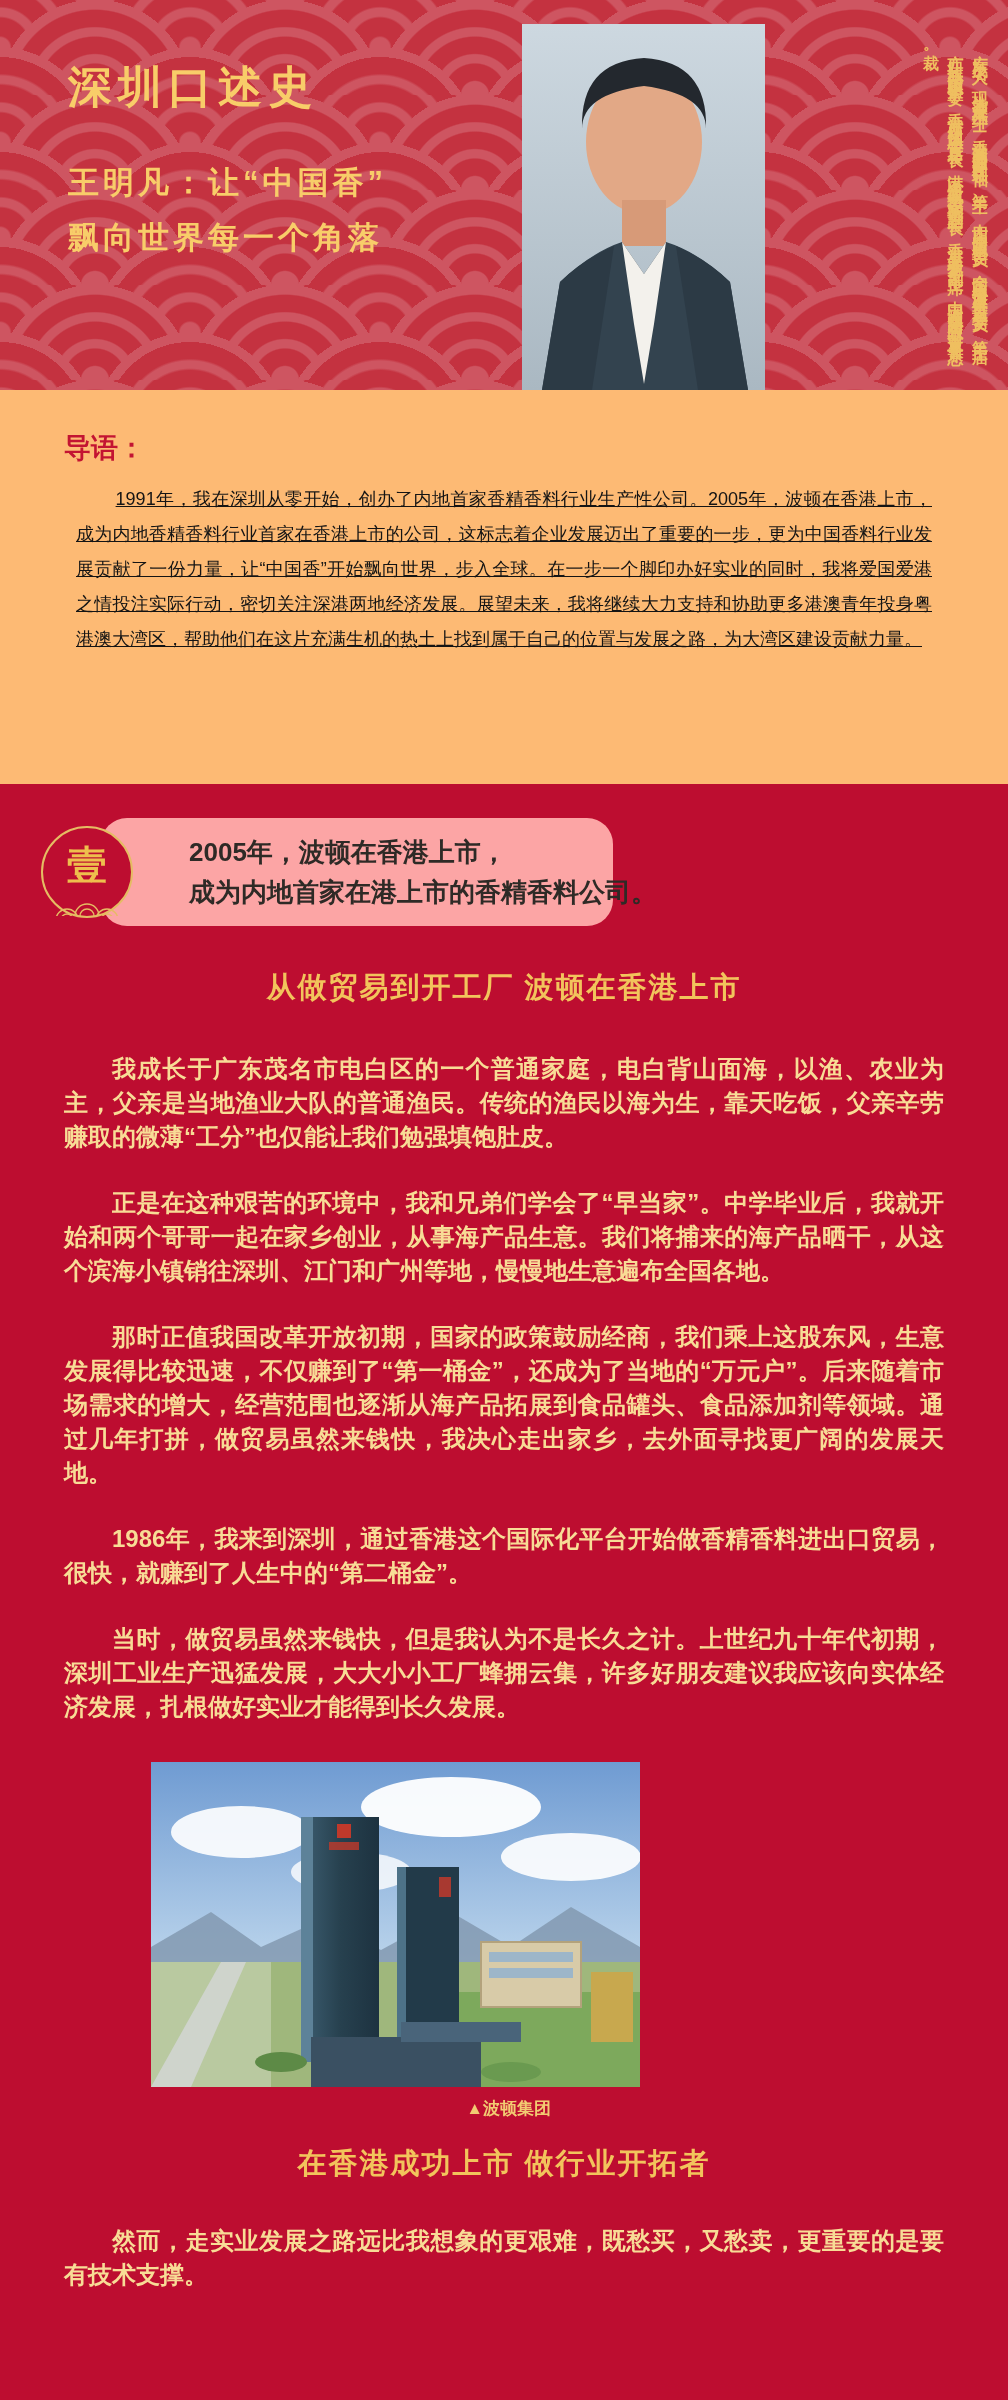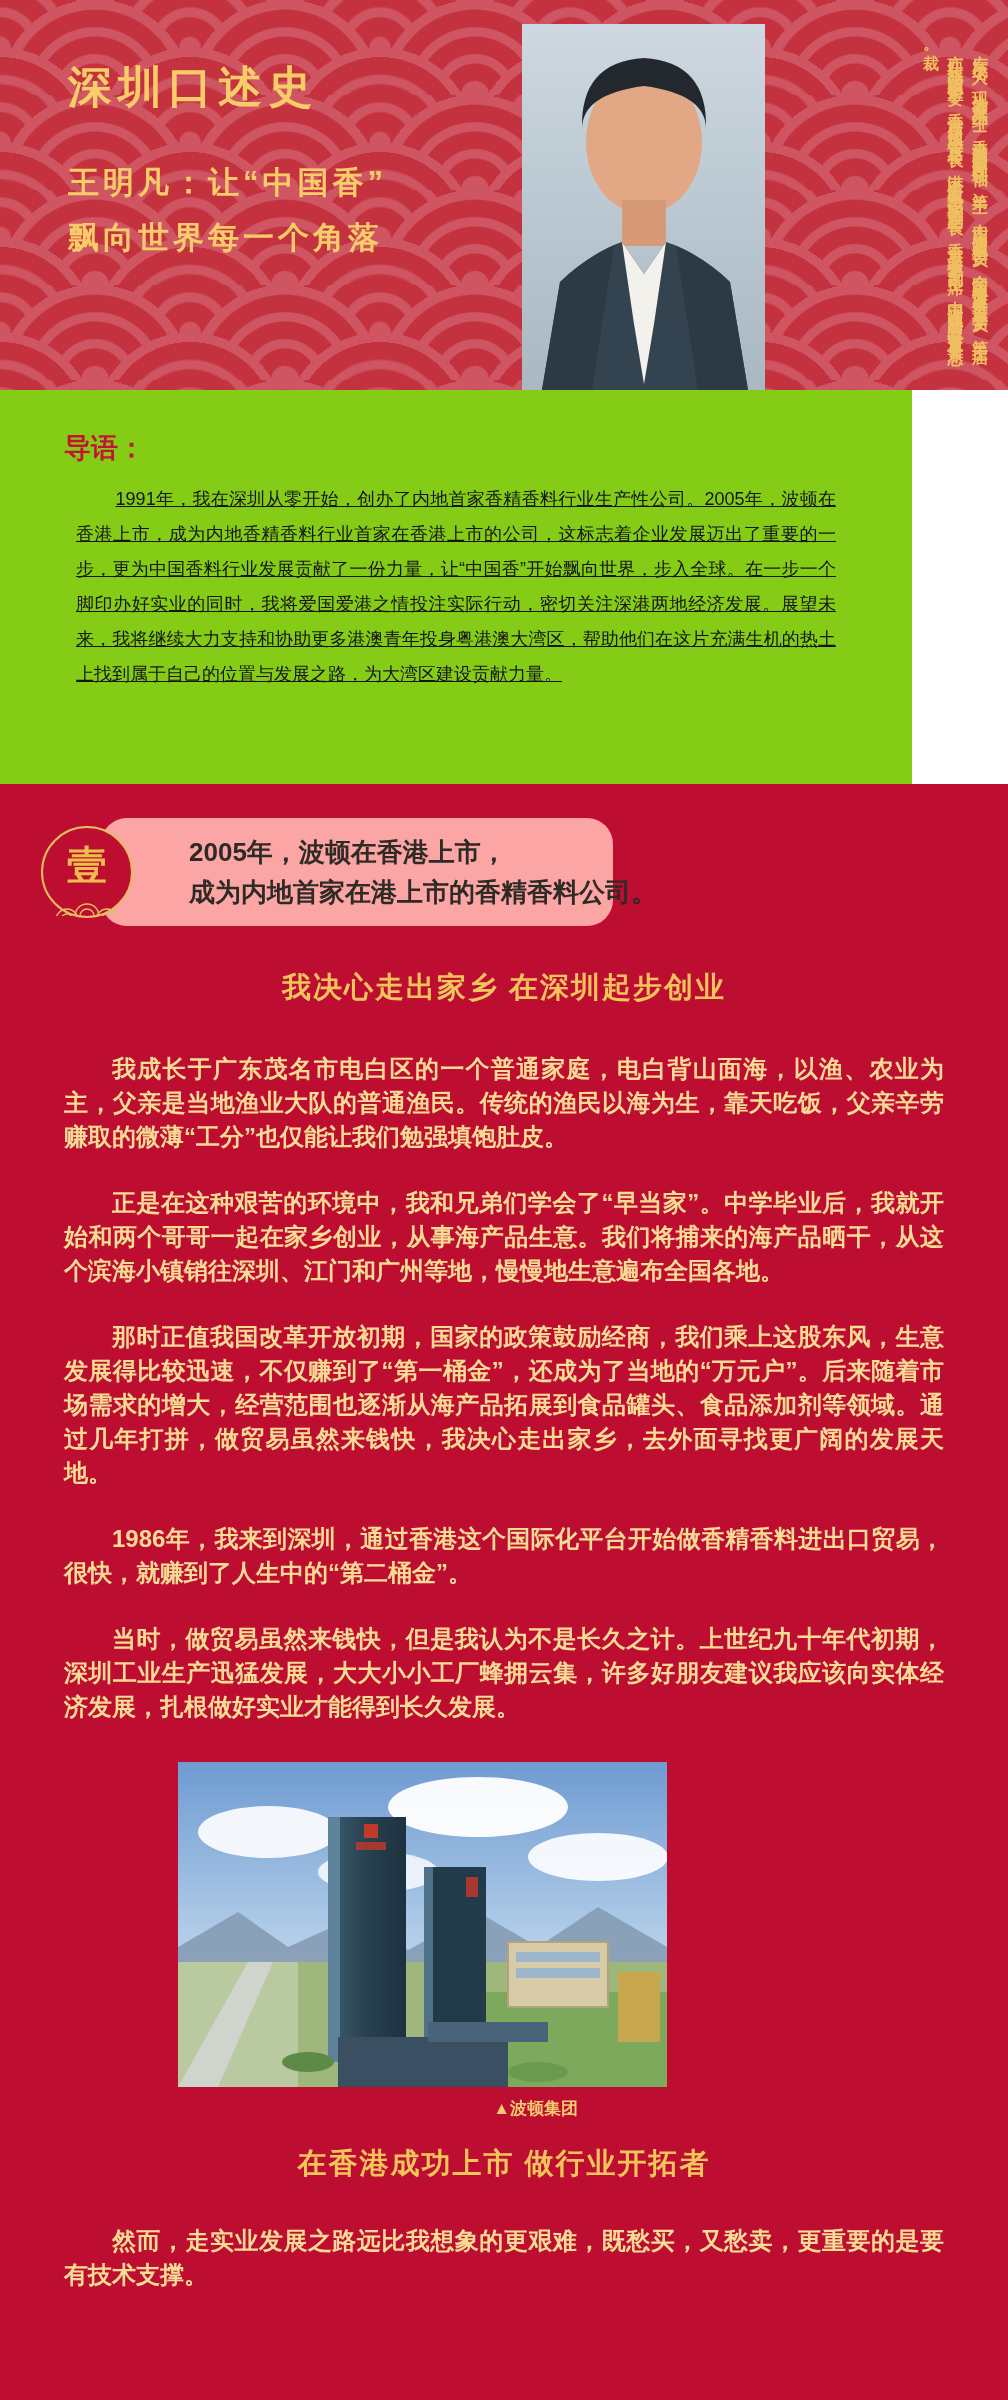--- a/index.html
+++ b/index.html
@@ -19,40 +19,40 @@
   .hero-text{position:absolute;left:68px;top:58px;z-index:3;}
   .hero-title{margin:0 0 38px 0;font-size:44px;font-weight:700;letter-spacing:6px;color:#f8cd69;}
   .hero-sub{font-size:31px;font-weight:700;letter-spacing:4px;line-height:55px;color:#f8cd69;}
   .portrait{position:absolute;left:522px;top:24px;width:243px;height:366px;z-index:2;}
   .portrait svg{display:block;}
   .bio{position:absolute;top:42px;right:16px;height:302px;z-index:3;
        writing-mode:vertical-rl;-webkit-writing-mode:vertical-rl;
        font-size:16px;font-weight:700;line-height:24.5px;letter-spacing:3.5px;color:#efbf60;}
 
   
-  .intro{box-sizing:border-box;width:912px;height:394px;background:#84cc16;padding:40px 64px 0 64px;}
+  .intro{box-sizing:border-box;width:1008px;height:394px;background:#fdba74;padding:40px 64px 0 64px;}
   .intro-label{font-size:27px;font-weight:700;color:#c31432;margin:0 0 16px 0;}
   .intro-text{margin:12px;font-size:18px;line-height:35px;color:#141414;text-align:justify;text-indent:2.2em;text-decoration:underline;}
 
   
   .body-red{box-sizing:border-box;width:1008px;height:1616px;background:#bd0d30;padding:34px 64px 0 64px;overflow:hidden;}
   .badge-row{position:relative;height:108px;margin-left:-23px;}
   .banner{box-sizing:border-box;position:absolute;left:60px;top:0;width:512px;height:108px;
           background:#fca5a5;border-radius:26px;padding:14px 10px 17px 88px;}
   .banner-line{font-size:26px;font-weight:700;line-height:40px;color:#2e2a26;white-space:nowrap;}
   .badge-circle{position:absolute;left:0;top:8px;width:92px;height:92px;border-radius:50%;
                 background:#bd0d30;border:2px solid #e5bc63;box-sizing:border-box;z-index:2;
                 display:flex;align-items:center;justify-content:center;}
   .badge-glyph{font-size:40px;font-weight:700;color:#eebe4d;margin-bottom:14px;}
   .badge-ornament{position:absolute;left:0;bottom:0;}
   .section-heading{margin:42px 0 44px 0;text-align:center;font-size:29px;font-weight:700;
                    letter-spacing:2px;color:#f2c45c;}
   .body-p{margin:0 0 32px 0;font-size:24px;font-weight:700;line-height:34px;color:#f8dc96;
           text-align:justify;text-indent:2em;}
-  .photo-figure{margin:38px 0 0 114px;width:400px;}
+  .photo-figure{margin:38px 0 0 87px;width:400px;}
   .photo-figure svg{display:block;}
   .photo-caption{margin-top:10px;text-align:right;font-size:17px;font-weight:700;color:#f2cb72;}
   .section-heading.second{margin:24px 0 40px 0;}
 </style>
 </head>
 <body>
 
 <div class="page">
 
   <header class="hero">
@@ -106,21 +106,21 @@
             <circle cx="24" cy="44" r="6"></circle>
             <circle cx="64" cy="44" r="11"></circle>
             <circle cx="64" cy="44" r="6"></circle>
             <circle cx="8" cy="50" r="9"></circle>
             <circle cx="80" cy="50" r="9"></circle>
           </g>
         </svg>
       </div>
     </div>
 
-    <h4 class="section-heading">我决心走出家乡 在深圳起步创业</h4>
+    <h4 class="section-heading">从做贸易到开工厂 波顿在香港上市</h4>
 
     <p class="body-p">我成长于广东茂名市电白区的一个普通家庭，电白背山面海，以渔、农业为主，父亲是当地渔业大队的普通渔民。传统的渔民以海为生，靠天吃饭，父亲辛劳赚取的微薄“工分”也仅能让我们勉强填饱肚皮。</p>
     <p class="body-p">正是在这种艰苦的环境中，我和兄弟们学会了“早当家”。中学毕业后，我就开始和两个哥哥一起在家乡创业，从事海产品生意。我们将捕来的海产品晒干，从这个滨海小镇销往深圳、江门和广州等地，慢慢地生意遍布全国各地。</p>
     <p class="body-p">那时正值我国改革开放初期，国家的政策鼓励经商，我们乘上这股东风，生意发展得比较迅速，不仅赚到了“第一桶金”，还成为了当地的“万元户”。后来随着市场需求的增大，经营范围也逐渐从海产品拓展到食品罐头、食品添加剂等领域。通过几年打拼，做贸易虽然来钱快，我决心走出家乡，去外面寻找更广阔的发展天地。</p>
     <p class="body-p">1986年，我来到深圳，通过香港这个国际化平台开始做香精香料进出口贸易，很快，就赚到了人生中的“第二桶金”。</p>
     <p class="body-p">当时，做贸易虽然来钱快，但是我认为不是长久之计。上世纪九十年代初期，深圳工业生产迅猛发展，大大小小工厂蜂拥云集，许多好朋友建议我应该向实体经济发展，扎根做好实业才能得到长久发展。</p>
 
     <figure class="photo-figure">
       <svg width="489" height="325" viewBox="0 0 489 325" xmlns="http://www.w3.org/2000/svg">
         <defs>

